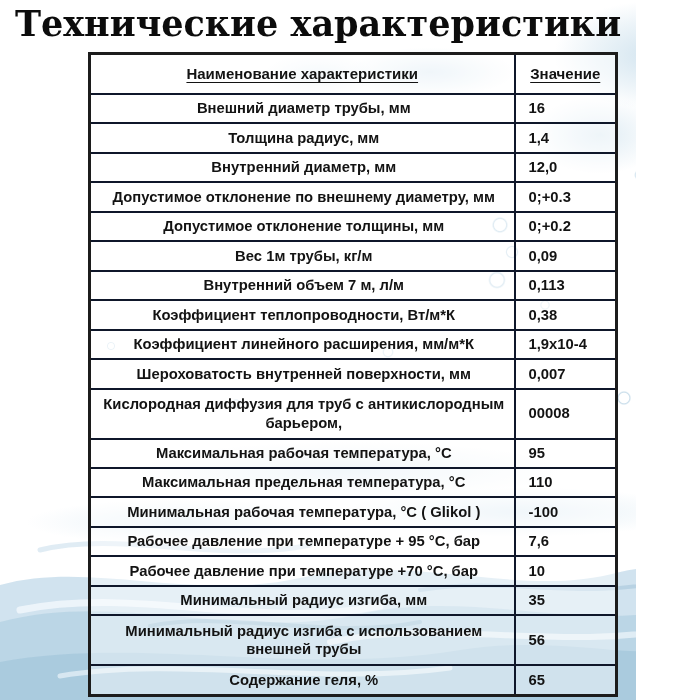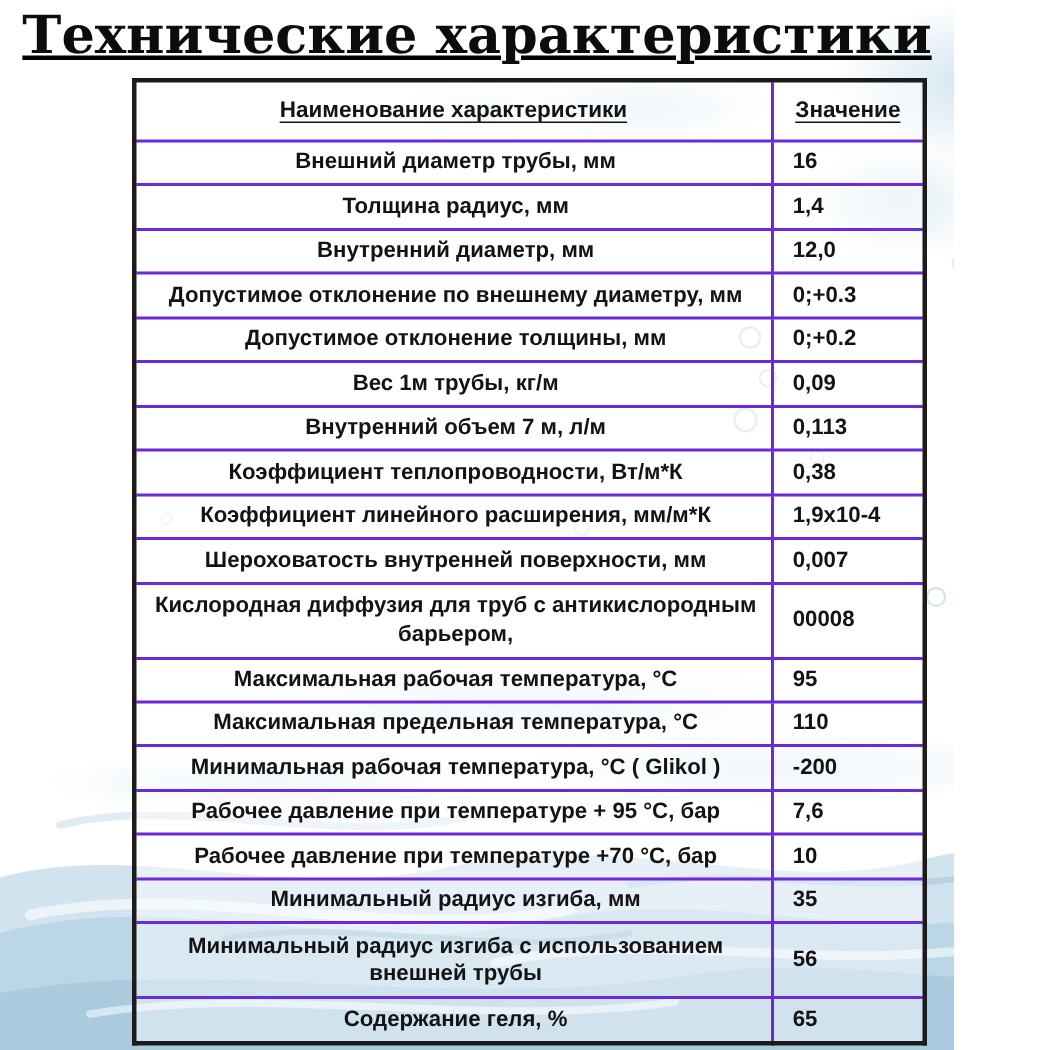--- a/index.html
+++ b/index.html
@@ -7,21 +7,20 @@
     width: 700px; height: 700px;
     background: #ffffff;
     font-family: "Liberation Sans", sans-serif;
     overflow: hidden;
   }
   .page {
     position: relative;
     width: 636px; height: 700px;
     overflow: hidden;
     background: #ffffff;
-    text-decoration: underline;
   }
 
   
   .splash-layer {
     position: absolute; inset: 0;
     pointer-events: none;
     background-image:
       radial-gradient(ellipse 140px 75px at 655px 55px,  rgba(173,206,226,0.55) 0%, rgba(173,206,226,0.22) 45%, rgba(255,255,255,0) 72%),
       radial-gradient(ellipse 95px 55px  at 600px 135px, rgba(186,214,231,0.45) 0%, rgba(255,255,255,0) 70%),
       radial-gradient(ellipse 120px 35px at 430px 72px,  rgba(186,214,231,0.40) 0%, rgba(255,255,255,0) 70%),
@@ -64,21 +63,21 @@
   .spec-table {
     position: absolute;
     left: 88px; top: 52px;
     width: 527px; height: 645px;
     border-collapse: collapse;
     table-layout: fixed;
     font-family: "Liberation Sans", sans-serif;
     color: #131313;
   }
   .spec-table th, .spec-table td {
-    border: 2px solid #6d28d9;
+    border: 2px solid #0f172a;
     background: rgba(255,255,255,0.45);
     font-weight: 700;
     font-size: 14.8px;
     line-height: 1.25;
     vertical-align: middle;
     padding: 3px 6px;
   }
   .spec-table th {
     text-align: center;
     text-decoration: underline;
@@ -182,21 +181,21 @@
     <td class="val">95</td>
   </tr>
 
   <tr>
     <td class="name">Максимальная предельная температура, °С</td>
     <td class="val">110</td>
   </tr>
 
   <tr>
     <td class="name">Минимальная рабочая температура, °С ( Glikol )</td>
-    <td class="val">-200</td>
+    <td class="val">-100</td>
   </tr>
 
   <tr>
     <td class="name">Рабочее давление при температуре + 95 °С, бар</td>
     <td class="val">7,6</td>
   </tr>
 
   <tr>
     <td class="name">Рабочее давление при температуре +70 °С, бар</td>
     <td class="val">10</td>

